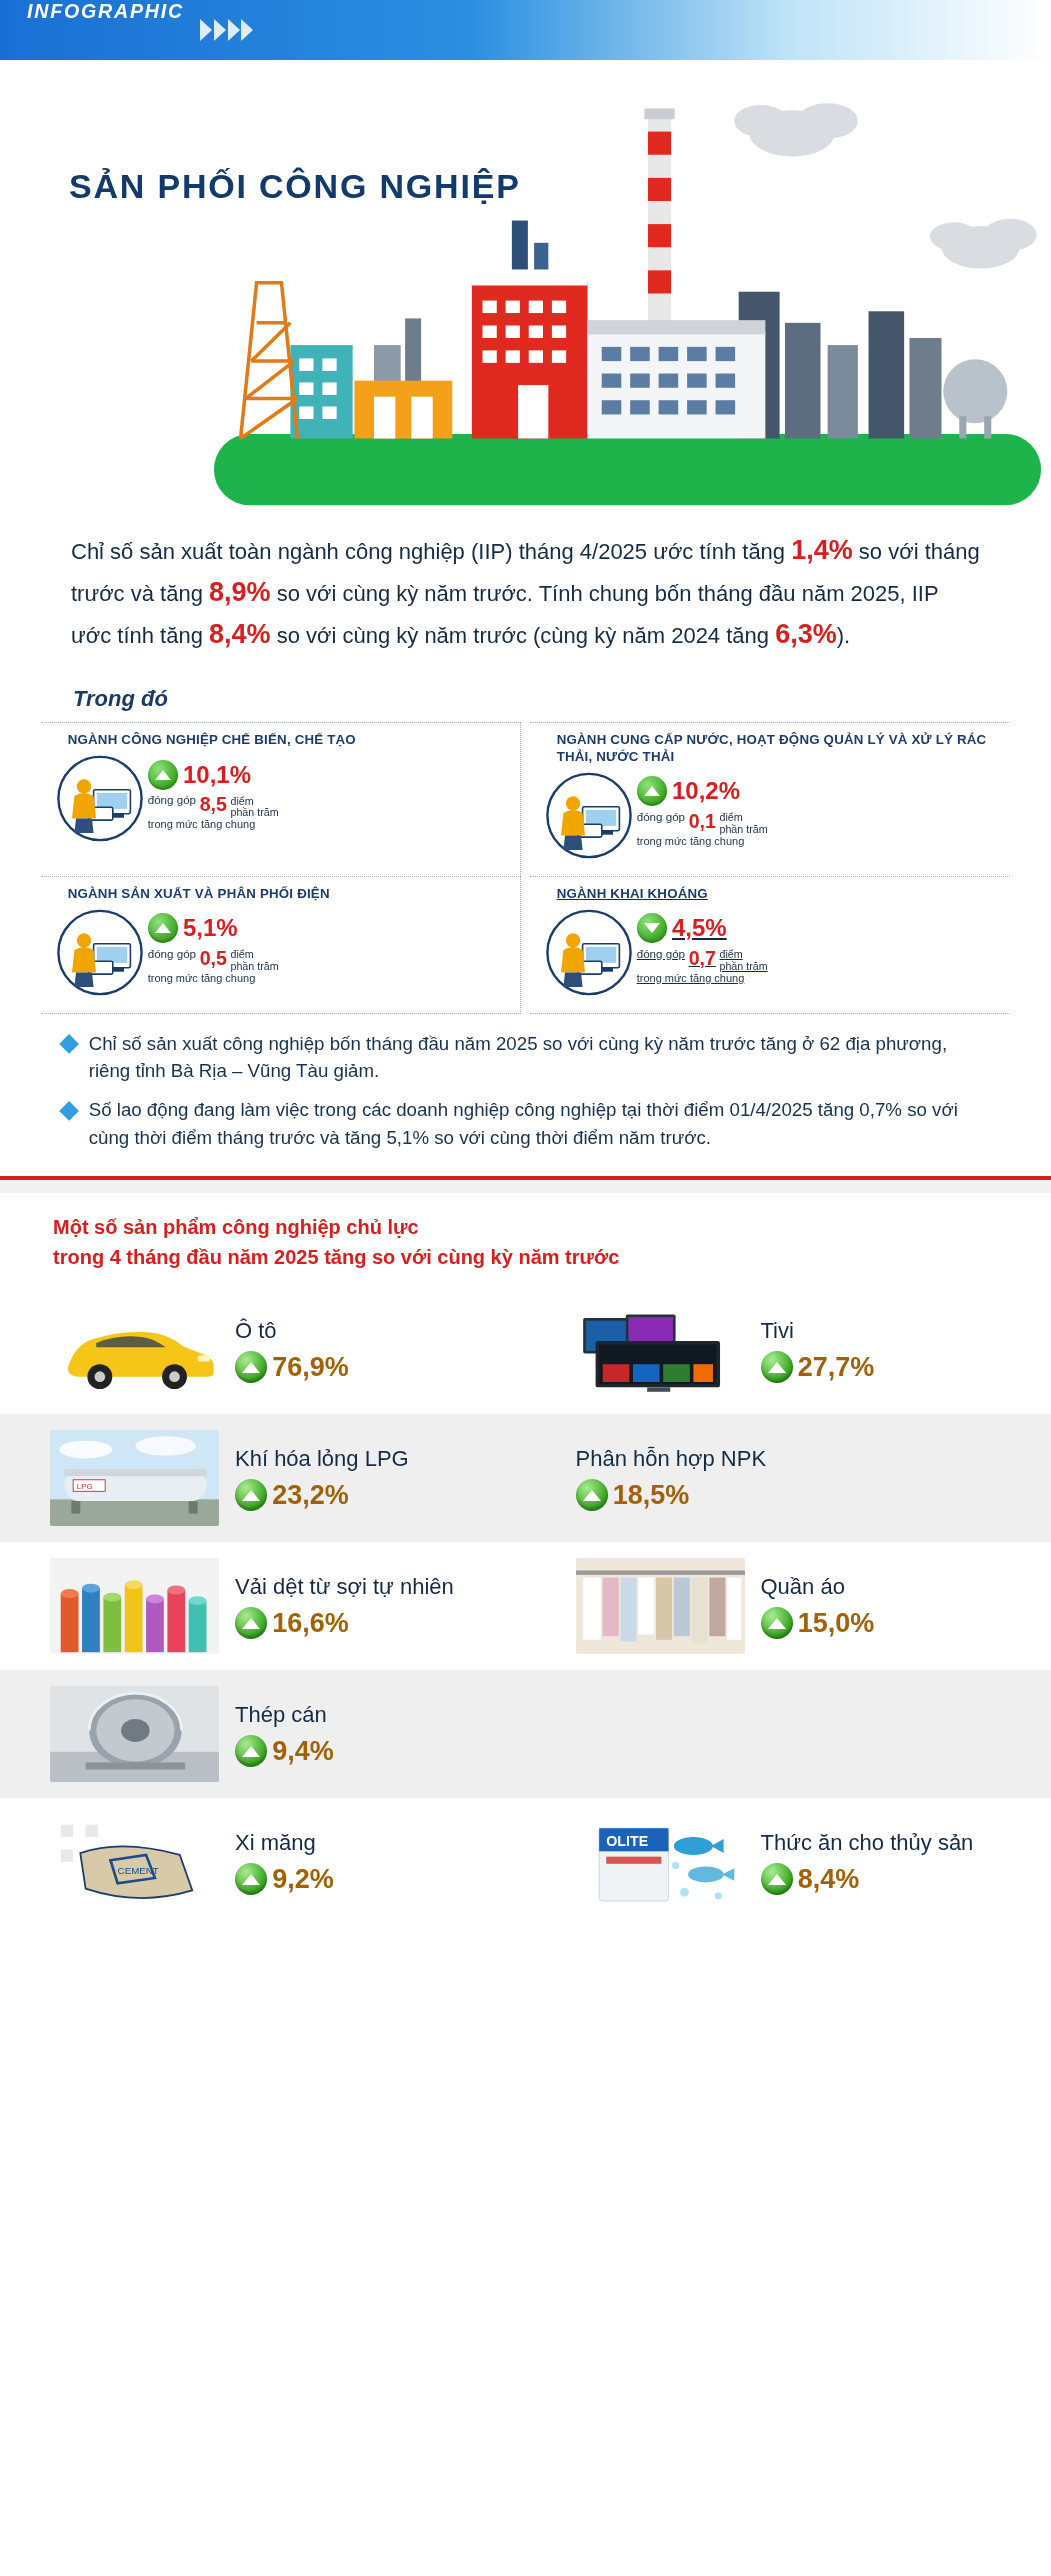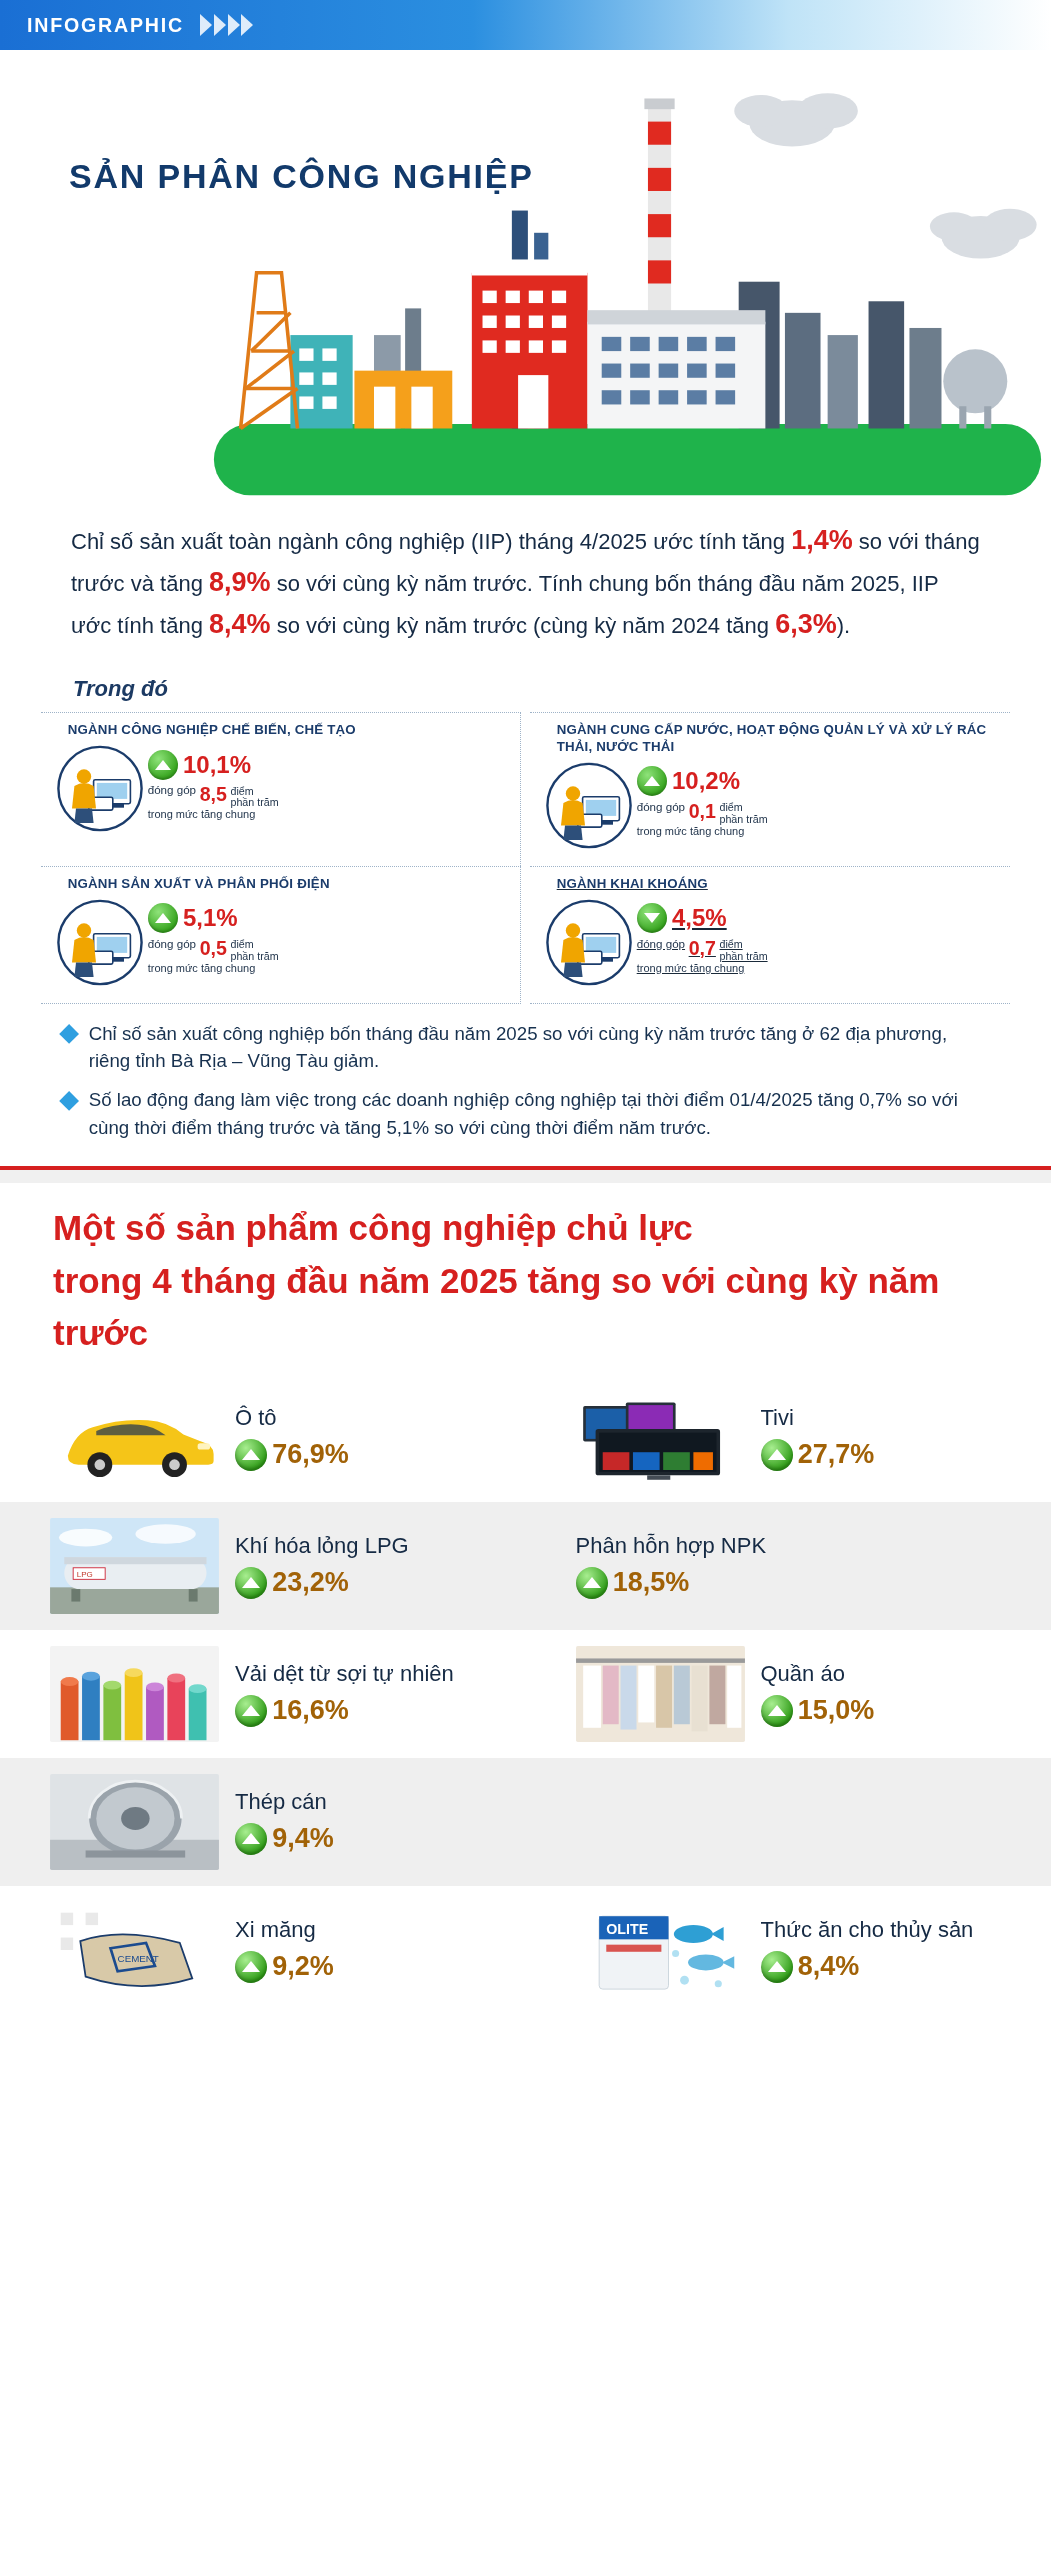--- a/index.html
+++ b/index.html
@@ -6,23 +6,23 @@
   body {
     width: 1051px;
     background: #ffffff;
     font-family: "Liberation Sans", sans-serif;
     color: #1a2a3a;
   }
   .page { width: 1051px; position: relative; background:#fff; }
 
   
   .topbar {
-    height: 50px;
+    height: 60px;
     background: linear-gradient(90deg,#1a6fd4 0%, #2b8fe0 45%, #bfe3f7 75%, #ffffff 100%);
-    display: flex; align-items: center;
+    display: flex;  font-style: italic;
   }
   .topbar-label {
     color:#fff; font-weight:bold; font-size:19.6px; letter-spacing:1.8px;
     padding-left: 27px;
   }
   .chev-wrap { display:flex; align-items:center; margin-left:16px; gap:1.8px;}
   .chev { width:0;height:0;border-top:11.6px solid transparent;border-bottom:11.6px solid transparent;border-left:12.5px solid rgba(255,255,255,.85); }
 
   
   .hero { position: relative; height: 463px; background:#ffffff; overflow:hidden;}
@@ -91,21 +91,21 @@
 
   
   .red-div { height:4.4px; background:#d6201f; margin-top:25px;}
   .grey-gap { height:12.5px; background:#f0f0f0;}
 
   
   .prod-head {
     background:#ffffff; padding: 19.6px 53px 14.2px 53px;
   }
   .prod-head h2 {
-    color:#d6201f; font-size:35px; font-weight:bold; line-height:1.5;
+    color:#d6201f; font-size:20px; font-weight:bold; line-height:1.5;
   }
   .prod-rows { }
   .prow { display:grid; grid-template-columns: 1fr 1fr; }
   .prow.alt { background:#efefef; }
   .prow.white { background:#ffffff; }
   .pitem { display:flex; align-items:center; gap:16px; padding: 16px 18px 16px 50px; }
   .pimg { width:169px; height:96px; flex:0 0 169px; border-radius:1.8px; overflow:hidden; position:relative; }
   .pinfo { }
   .pname { font-size:22px; color:#152a44; line-height:1.2; }
   .pvalrow { display:flex; align-items:center; gap:5.3px; margin-top:7.1px;}
@@ -129,21 +129,21 @@
     <div class="topbar-label">INFOGRAPHIC</div>
     <div class="chev-wrap">
       <span class="chev"></span>
       <span class="chev"></span>
       <span class="chev"></span>
       <span class="chev"></span>
     </div>
   </div>
 
   <div class="hero">
-    <div class="hero-title">SẢN PHÂN CÔNG NGHIỆP</div>
+    <div class="hero-title">SẢN PHỐI CÔNG NGHIỆP</div>
     <svg class="hero-art" viewBox="0 0 950 520">
 
       <g fill="#d9dde2">
         <ellipse cx="660" cy="62" rx="48" ry="26"></ellipse>
           <ellipse cx="700" cy="48" rx="34" ry="20"></ellipse>
         <ellipse cx="625" cy="48" rx="30" ry="18"></ellipse>
         <ellipse cx="872" cy="190" rx="44" ry="24"></ellipse>
           <ellipse cx="905" cy="176" rx="30" ry="18"></ellipse>
         <ellipse cx="842" cy="178" rx="27" ry="16"></ellipse>
       </g>

